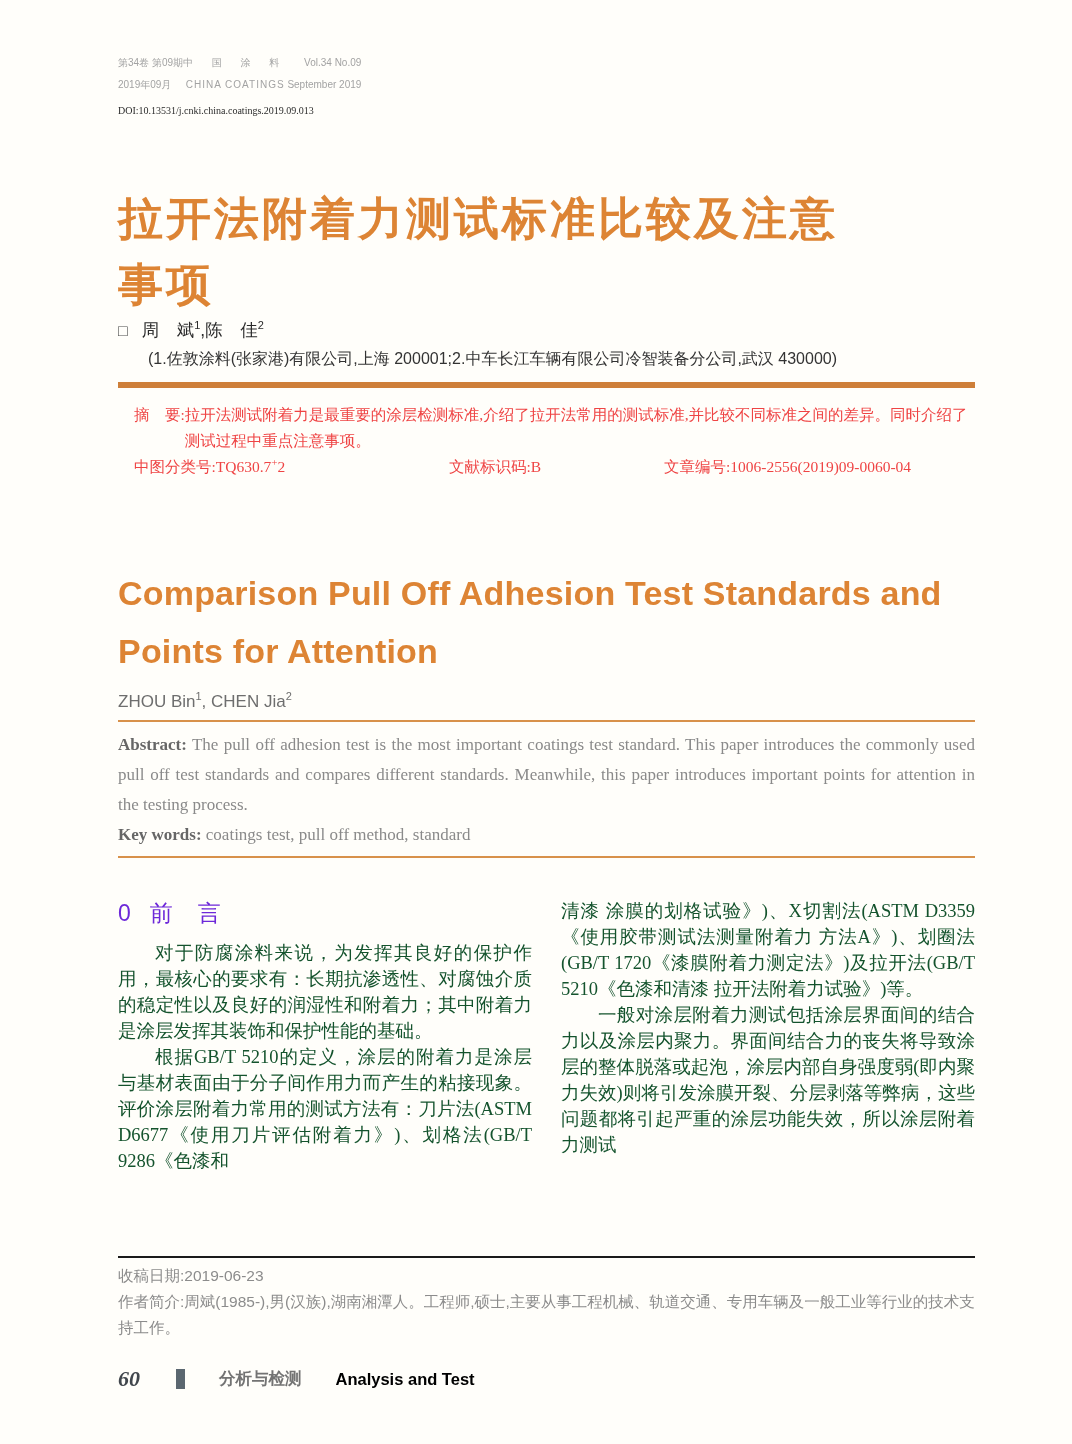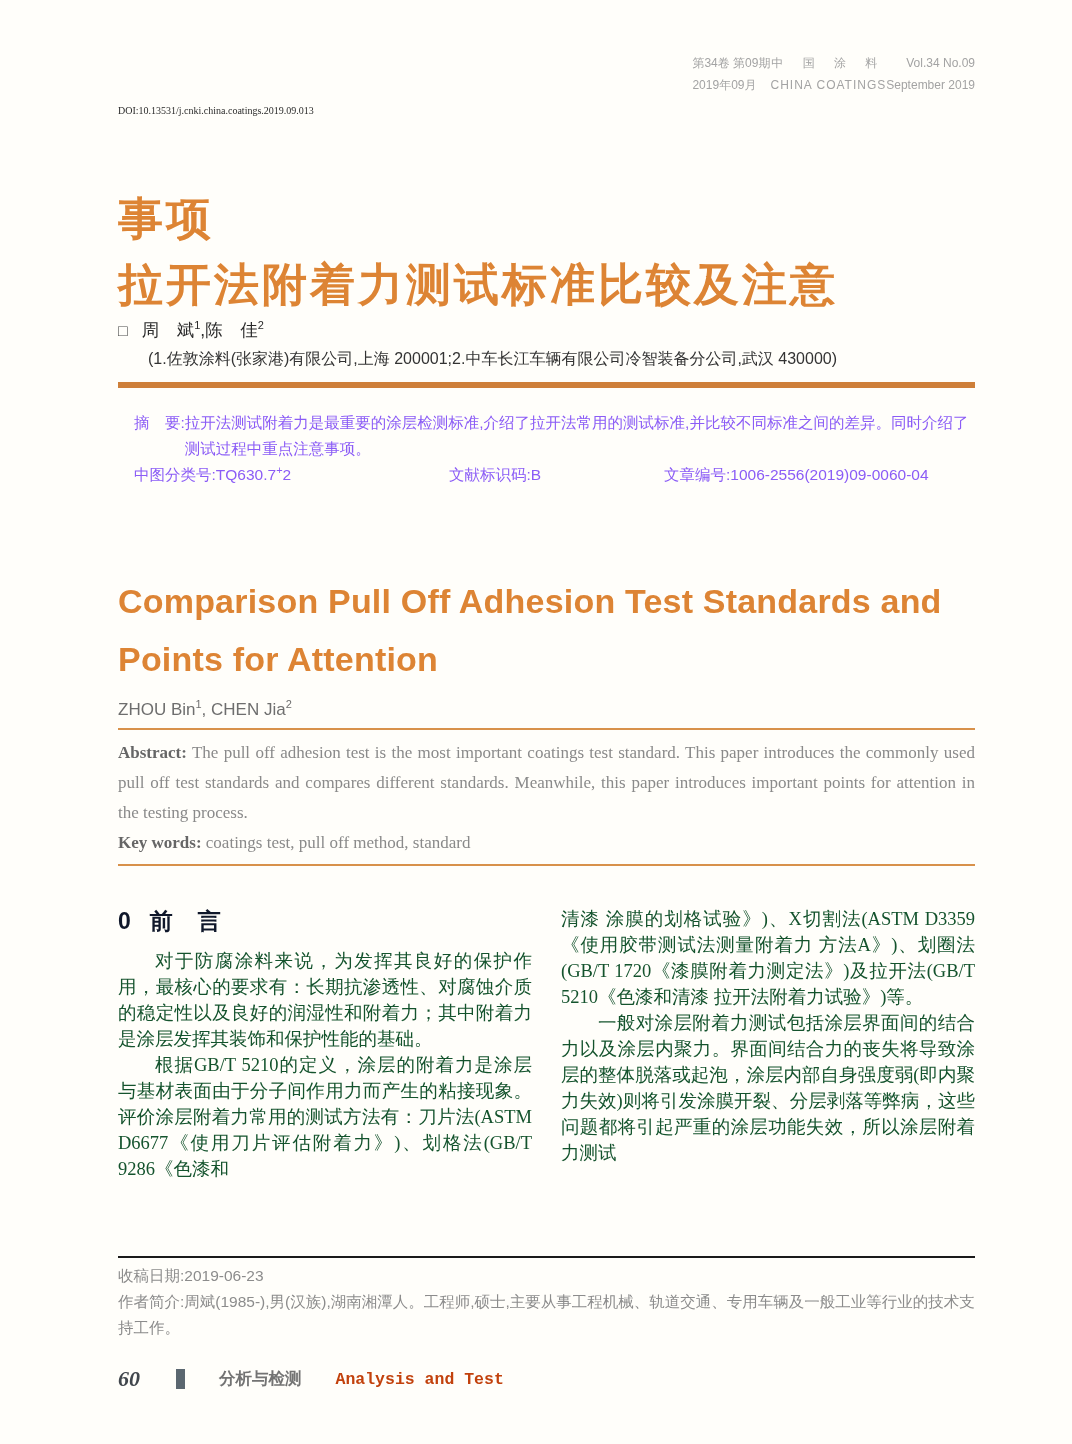--- a/index.html
+++ b/index.html
@@ -10,23 +10,23 @@
     margin: 0 auto;
     background: #fffefa;
     padding: 52px 97px 0 118px;
     overflow: hidden;
     font-family: "Liberation Serif", "DejaVu Serif", serif;
     color: #1f1f1f;
   }
 
   
   .journal-header {
-    display: flex; justify-content: flex-end; align-items: flex-start;
-    font-family: "Liberation Sans", "DejaVu Sans", sans-serif;
-    font-size: 12px; line-height: 22px; color: #a3a3a3;
+    display: flex; justify-content: flex-start; align-items: flex-start;
+    font-family: "Liberation Sans", "DejaVu Sans", sans-serif;
+    font-size: 10px; line-height: 22px; color: #a3a3a3;
   }
   .jh-left { text-align: left; }
   .jh-center { text-align: center; letter-spacing: 1px; }
   .jh-center .cn { letter-spacing: 8px; }
   .jh-right { text-align: right; }
   .doi {
     margin-top: 4px;
     font-family: "Liberation Serif", "DejaVu Serif", serif;
     font-size: 10px; line-height: 22px; color: #2b2b2b;
   }
@@ -46,23 +46,23 @@
   sup.s { vertical-align: super; font-size: 11px; line-height: 0; }
   .affil-cn {
     margin-top: 4px; padding-left: 30px;
     font-family: "Liberation Sans", "DejaVu Sans", sans-serif;
     font-size: 16px; line-height: 23px; color: #333;
   }
   .rule-thick { margin-top: 12px; height: 6px; background: #ce7f39; }
 
   
   .abstract-cn {
-    margin-top: 22px; padding: 0 6px 0 16px;
-    font-family: Liberation Sans, sans-serif;
-    font-size: 15.5px; line-height: 26px; color: #8b5cf6;
+    margin-top: 14px; padding: 0 6px 0 16px;
+    font-family: Liberation Serif, serif;
+    font-size: 15.5px; line-height: 26px; color: #ef4444;
   }
   .ab-row { display: flex; }
   .ab-label { flex: 0 0 auto; white-space: pre; }
   .ab-text { flex: 1 1 auto; }
   .meta-row { display: flex; margin-top: 0; }
   .meta-item-1 { width: 315px; }
   .meta-item-2 { width: 215px; }
   .meta-item-3 { flex: 1; }
 
   
@@ -92,22 +92,22 @@
   .keywords-en {
     font-family: "Liberation Serif", "DejaVu Serif", serif;
     font-size: 17px; line-height: 30px; color: #8a8a8a;
   }
 
   
   .columns { display: flex; gap: 29px; margin-top: 40px; }
   .col { width: 414px; }
   .section-heading {
     font-family: "Liberation Sans", "DejaVu Sans", sans-serif;
-    font-weight: bold; font-size: 23px; line-height: 30px;
-    color: #0f172a; letter-spacing: 1px; margin-bottom: 12px;
+    font-weight: normal; font-size: 23px; line-height: 30px;
+    color: #6d28d9; letter-spacing: 1px; margin-bottom: 12px;
   }
   .section-heading .num { margin-right: 18px; }
   .body-para {
     font-size: 18.5px; line-height: 26px; text-align: justify;
     color: #14532d;
   }
   .indent { text-indent: 2em; }
 
   
   .footnote-block { position: absolute; left: 118px; right: 97px; top: 1256px; }
@@ -126,22 +126,22 @@
   .pf-num {
     font-family: "Liberation Serif", "DejaVu Serif", serif;
     font-weight: bold; font-style: italic; font-size: 22px; color: #41464c;
   }
   .pf-bar { width: 9px; height: 20px; background: #5b6770; margin: 0 10px 0 12px; }
   .pf-cn {
     font-family: "Liberation Sans", "DejaVu Sans", sans-serif;
     font-weight: bold; font-size: 16.5px; color: #737373; margin-right: 10px;
   }
   .pf-en {
-    font-family: Liberation Mono, monospace;
-    font-weight: bold; font-size: 16.5px; color: #c2410c;
+    font-family: Liberation Sans, sans-serif;
+    font-weight: bold; font-size: 16.5px; color: #000000;
   }
 </style>
 </head>
 <body>
 
 <div class="page">
 
   <div class="journal-header">
     <div class="jh-left">
       <div>第34卷 第09期</div>
@@ -152,22 +152,22 @@
       <div>CHINA COATINGS</div>
     </div>
     <div class="jh-right">
       <div>Vol.34 No.09</div>
       <div>September 2019</div>
     </div>
   </div>
   <div class="doi">DOI:10.13531/j.cnki.china.coatings.2019.09.013</div>
 
   <h1 class="title-cn">
+    <div>拉开法附着力测试标准比较及注意</div>
     <div>事项</div>
-    <div>拉开法附着力测试标准比较及注意</div>
   </h1>
 
   <div class="authors-cn">
     <span class="square">□</span><span>周　斌</span><sup class="s">1</sup><span>,陈　佳</span><sup class="s">2</sup>
   </div>
   <div class="affil-cn">(1.佐敦涂料(张家港)有限公司,上海 200001;2.中车长江车辆有限公司冷智装备分公司,武汉 430000)</div>
 
   <div class="rule-thick"></div>
 
   <div class="abstract-cn">

